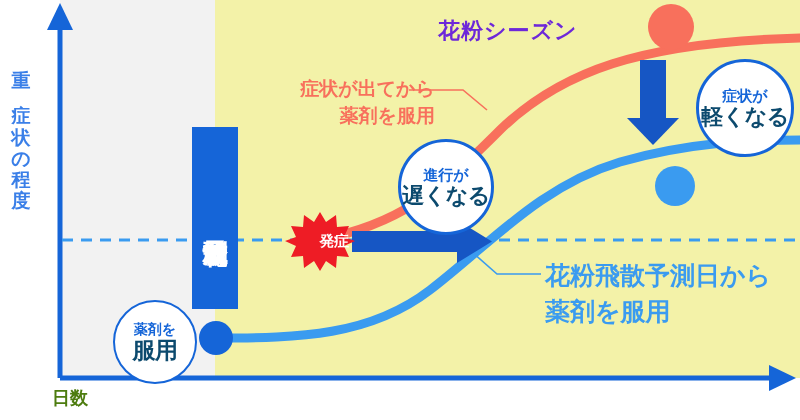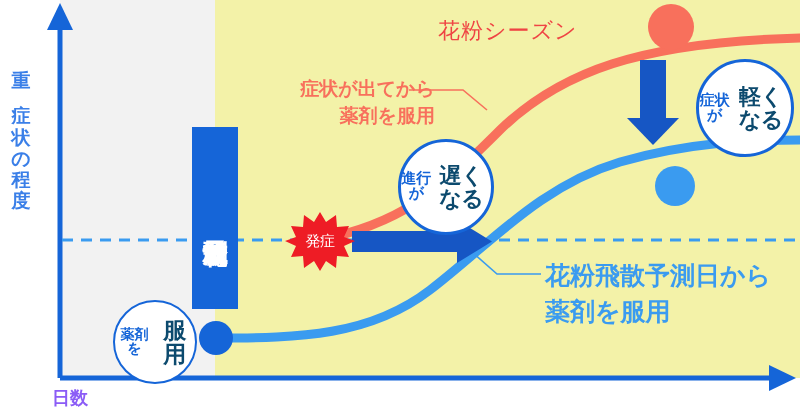--- a/index.html
+++ b/index.html
@@ -60,33 +60,33 @@
     display: block;
     margin-bottom: 14px;
   }
   .y-axis-label .degree {
     display: block;
   }
   .x-axis-label {
     position: absolute;
     left: 52px;
     top: 386px;
-    color: #8b5cf6;
+    color: #4d7c0f;
     font-size: 18px;
     font-weight: bold;
   }
 
   
   .season-title {
     position: absolute;
     left: 438px;
     top: 16px;
-    color: #ef4444;
+    color: #6d28d9;
     font-size: 22px;
-    font-weight: normal;
+    font-weight: bold;
     letter-spacing: 1px;
   }
 
   
   .date-box {
     position: absolute;
     left: 192px;
     top: 127px;
     width: 46px;
     height: 182px;
@@ -135,42 +135,42 @@
   
   .burst-wrap {
     position: absolute;
     left: 290px;
     top: 212px;
     width: 60px;
     height: 58px;
   }
   .burst-label {
     position: absolute;
-    left: 0;
+    left: 14px;
     top: 0;
     width: 60px;
     height: 58px;
     display: flex;
     align-items: center;
     justify-content: center;
     color: #ffffff;
     font-size: 15px;
-    font-weight: normal;
+    font-weight: bold;
     letter-spacing: -0.5px;
   }
 
   
   .callout {
     position: absolute;
     border-radius: 50%;
     background: #ffffff;
     border: 3px solid #1565d8;
     box-sizing: border-box;
     display: flex;
-    flex-direction: row;
+    flex-direction: column;
     align-items: center;
     justify-content: center;
     text-align: center;
   }
   .callout .small {
     color: #1565d8;
     font-size: 15px;
     font-weight: bold;
     line-height: 1;
     margin-bottom: 2px;
@@ -180,21 +180,20 @@
     font-size: 22px;
     font-weight: bold;
     line-height: 1.05;
     letter-spacing: -0.5px;
   }
   #callout-slow {
     left: 398px;
     top: 139px;
     width: 96px;
     height: 96px;
-    font-family: Liberation Serif, serif;
   }
   #callout-mild {
     left: 696px;
     top: 59px;
     width: 98px;
     height: 98px;
   }
   #callout-dose {
     left: 113px;
     top: 300px;

